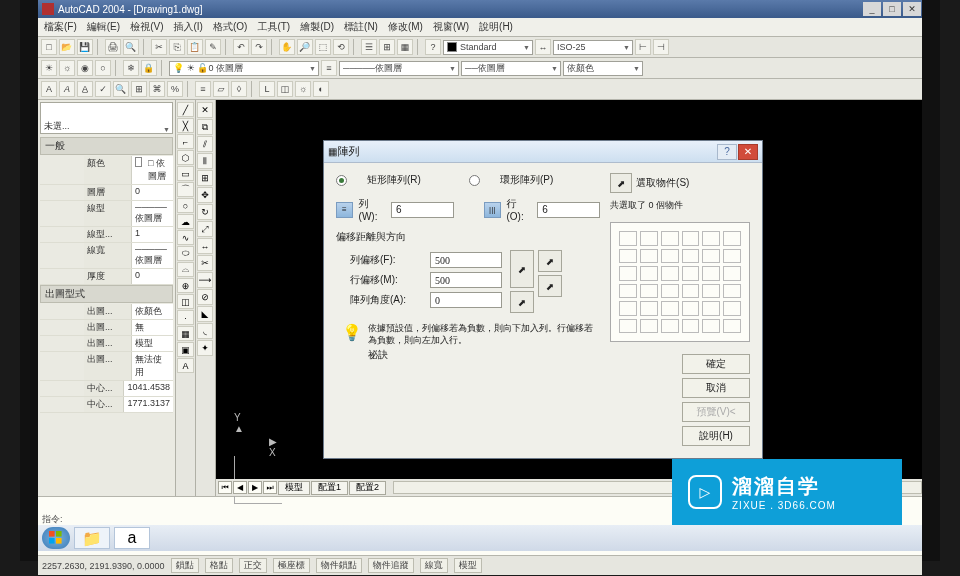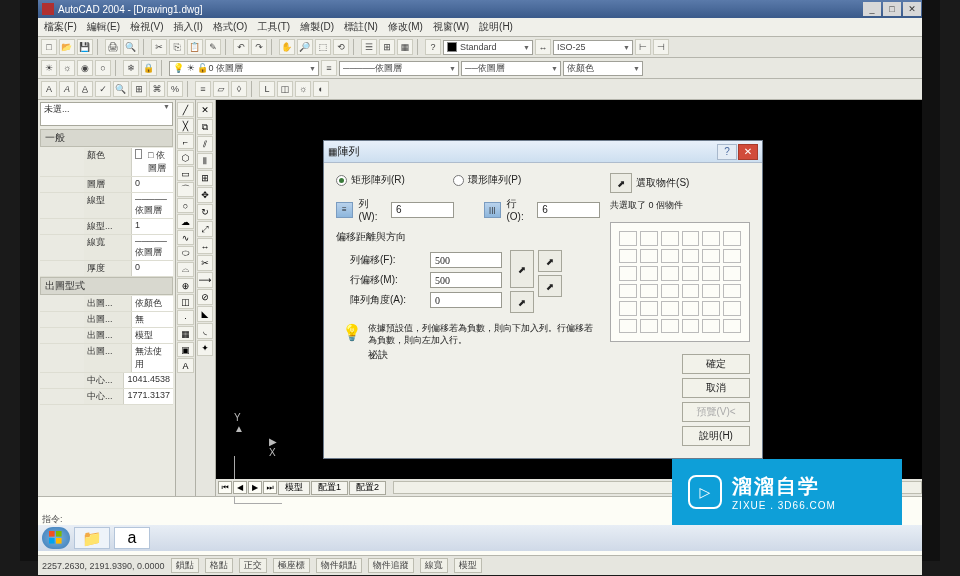--- a/index.html
+++ b/index.html
@@ -20,21 +20,21 @@
   .tbtn { width: 16px; height: 16px; background: #f4f4ee; border: 1px solid #ccccc0; display: grid; place-items: center; font-size: 9px; }
   .sep { width: 4px; height: 16px; border-left: 1px solid #b5b5ac; margin: 0 2px; }
   .combo { background: #fff; border: 1px solid #a0a098; padding: 0 14px 0 3px; font-size: 9px; height: 15px; display: flex; align-items: center; position: relative; min-width: 70px; }
   .combo::after { content: "▼"; position: absolute; right: 2px; font-size: 7px; color: #666; }
   .swatch { width: 10px; height: 10px; background: #fff; border: 1px solid #888; margin-right: 3px; }
   .swatch.black { background: #000; }
 
   .workarea { display: flex; height: calc(100% - 155px); }
   .palette { width: 138px; background: #eaeae2; border-right: 1px solid #b0b0a6; padding: 2px; font-size: 9px; color: #333; }
   .palhead { background: #d8d8cf; border: 1px solid #bcbcb0; padding: 1px 4px; font-size: 10px; margin-bottom: 1px; display: flex; align-items: center; gap: 3px; }
-  .palcombo { background: #fff; border: 1px solid #a8a89c; padding: 0 12px 0 3px; font-size: 9px; height: 24px; display: flex; align-items: flex-start; position: relative; margin-bottom: 3px; }
+  .palcombo { background: #fff; border: 1px solid #a8a89c; padding: 0 12px 0 3px; font-size: 9px; height: 32px; display: flex; align-items: flex-end; position: relative; margin-bottom: 3px; }
   .palcombo::after { content: "▼"; position: absolute; right: 2px; font-size: 7px; color: #666; }
   .proprow { display: flex; border-bottom: 1px solid #ddddd2; }
   .proprow .k { width: 48px; background: #e8e8df; padding: 1px 3px; border-right: 1px solid #d0d0c5; margin-left: 44px; }
   .proprow .v { flex: 1; background: #fff; padding: 1px 3px; display: flex; align-items: flex-start; gap: 3px; }
 
   .vtoolbar { width: 20px; background: #e6e6df; border-right: 1px solid #b0b0a6; display: flex; flex-direction: column; gap: 1px; padding: 2px 1px; }
   .vtoolbar .tbtn { width: 17px; height: 15px; }
   .vtoolbar2 { width: 20px; background: #e6e6df; border-right: 1px solid #b0b0a6; display: flex; flex-direction: column; gap: 1px; padding: 2px 1px; }
 
   .canvas { flex: 1; background: #000; position: relative; }
@@ -60,21 +60,21 @@
   .dialog { position: absolute; left: 285px; top: 140px; width: 440px; background: #f0f0ea; border: 1px solid #6c7a8b; box-shadow: 4px 4px 10px rgba(0,0,0,.4); font-size: 10px; color: #222; }
   .dlgtitle { background: linear-gradient(#e8f0fa,#cddff0); height: 22px; display: flex; align-items: center; padding: 0 4px; border-bottom: 1px solid #aebccd; }
   .dlgtitle .t { font-size: 11px; }
   .dlgtitle .right { margin-left: auto; display: flex; gap: 1px; }
   .dlgtitle .right span { width: 20px; height: 16px; display: grid; place-items: center; font-size: 10px; }
   .dlgtitle .help { background: #e4ecf5; border: 1px solid #a8b8cc; color: #4a69a0; }
   .dlgtitle .close { background: #d14b3b; color: #fff; border: 1px solid #a83b2d; }
   .dlgbody { padding: 10px 12px 12px; display: flex; gap: 10px; }
   .dleft { flex: 1; }
   .radiorow { display: flex; gap: 48px; margin-bottom: 10px; align-items: center; }
-  .radiorow label { display: flex; align-items: center; gap: 4px; }
+  .radiorow label { display: flex; align-items: center; gap: 20px; }
   .radio { width: 11px; height: 11px; border-radius: 50%; border: 1px solid #777; background: #fff; display: grid; place-items: center; }
   .radio.on::after { content: ""; width: 5px; height: 5px; border-radius: 50%; background: #3a7a3a; }
   .rowlab { display: flex; align-items: center; gap: 6px; margin-bottom: 8px; }
   .rowlab .ic { width: 18px; height: 16px; background: linear-gradient(#b8d2ec,#8db6dc); border: 1px solid #7a9cc0; display: grid; place-items: center; font-size: 8px; }
   .rowlab .inp { background: #fff; border: 1px solid #9a9a90; width: 68px; height: 16px; padding: 0 4px; display: flex; align-items: center; }
   .sech { margin: 6px 0 4px; }
   .fieldrow { display: flex; align-items: center; margin: 4px 0 4px 14px; gap: 6px; }
   .fieldrow .k { width: 74px; }
   .fieldrow .inp { background: #fff; border: 1px solid #9a9a90; width: 72px; height: 16px; padding: 0 4px; display: flex; align-items: center; font-family: Liberation Serif, serif; }
   .pickbtn { width: 24px; height: 22px; background: #ecece4; border: 1px solid #a6a69a; display: grid; place-items: center; font-size: 10px; }

